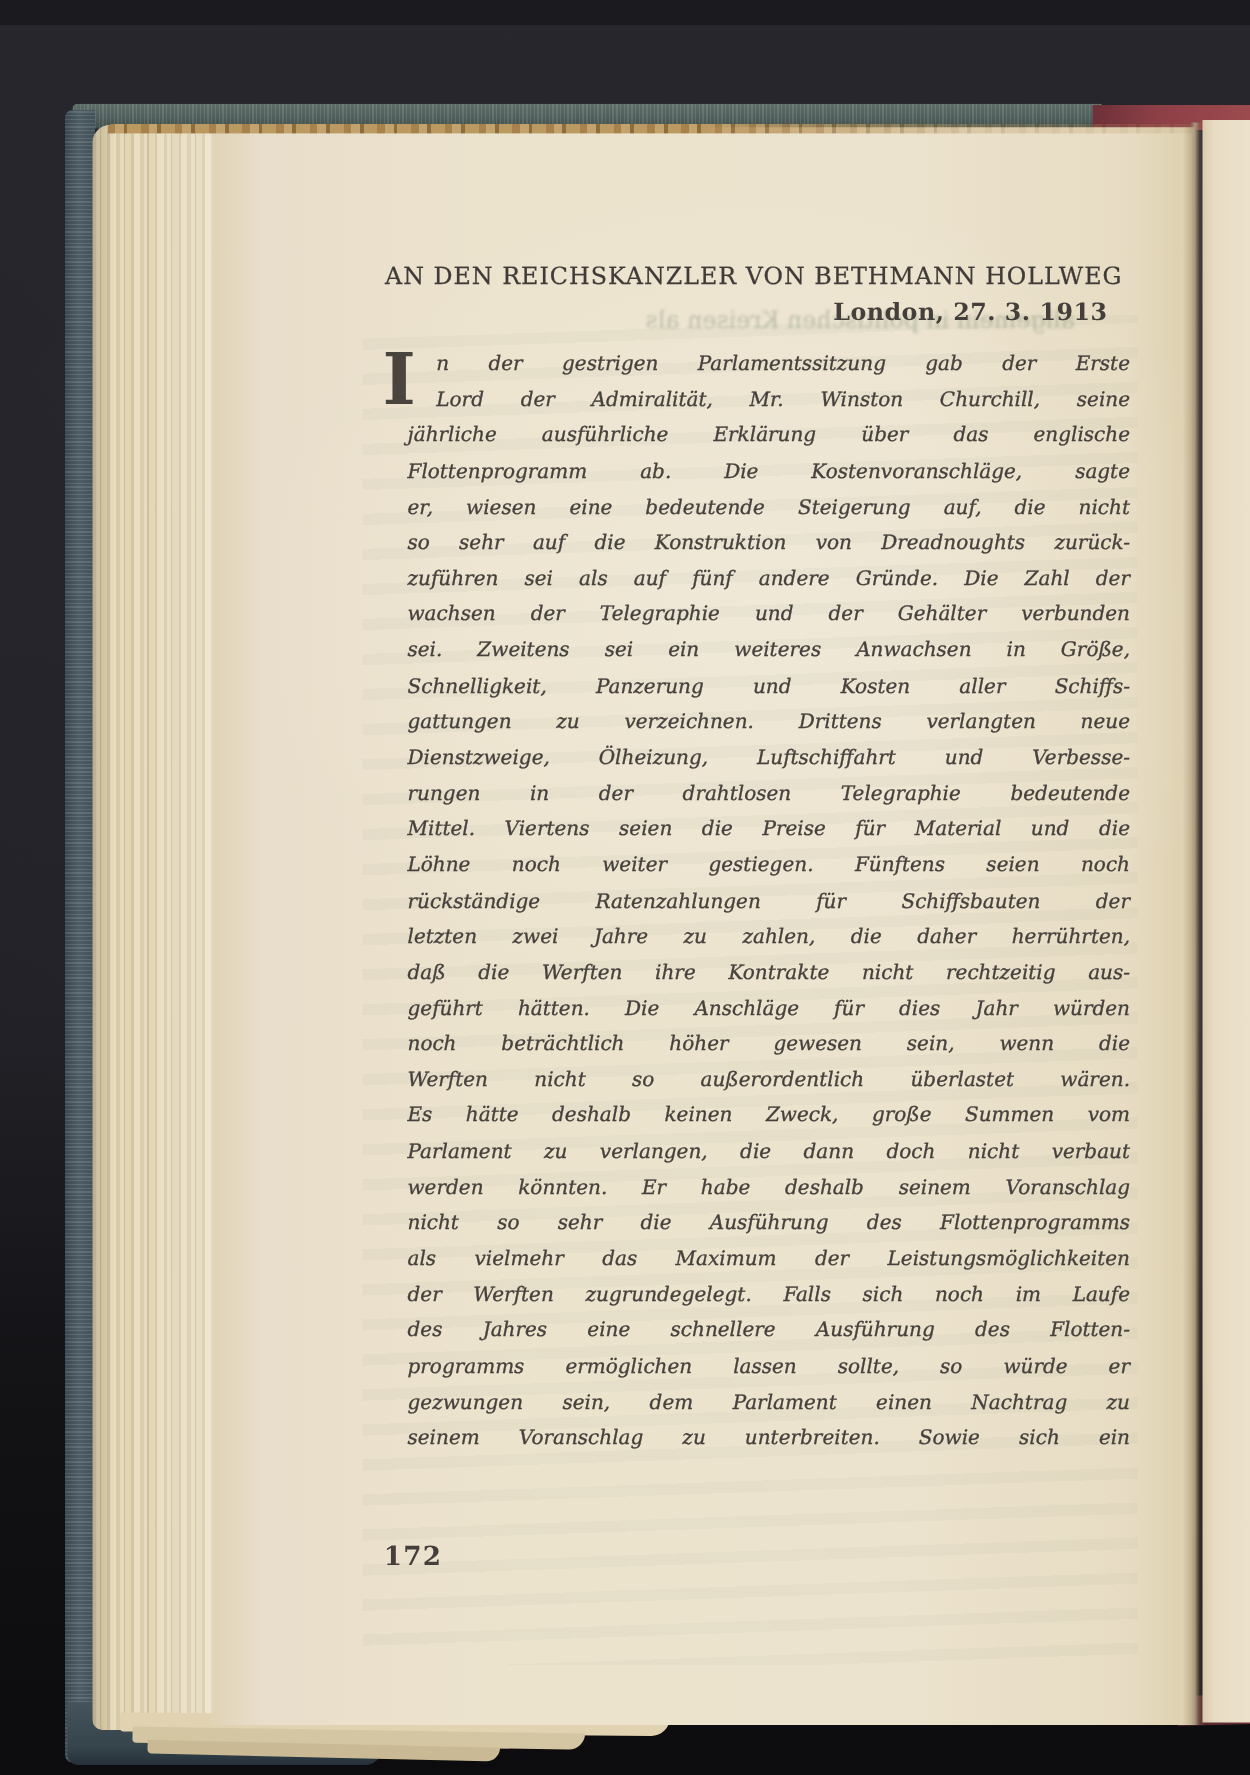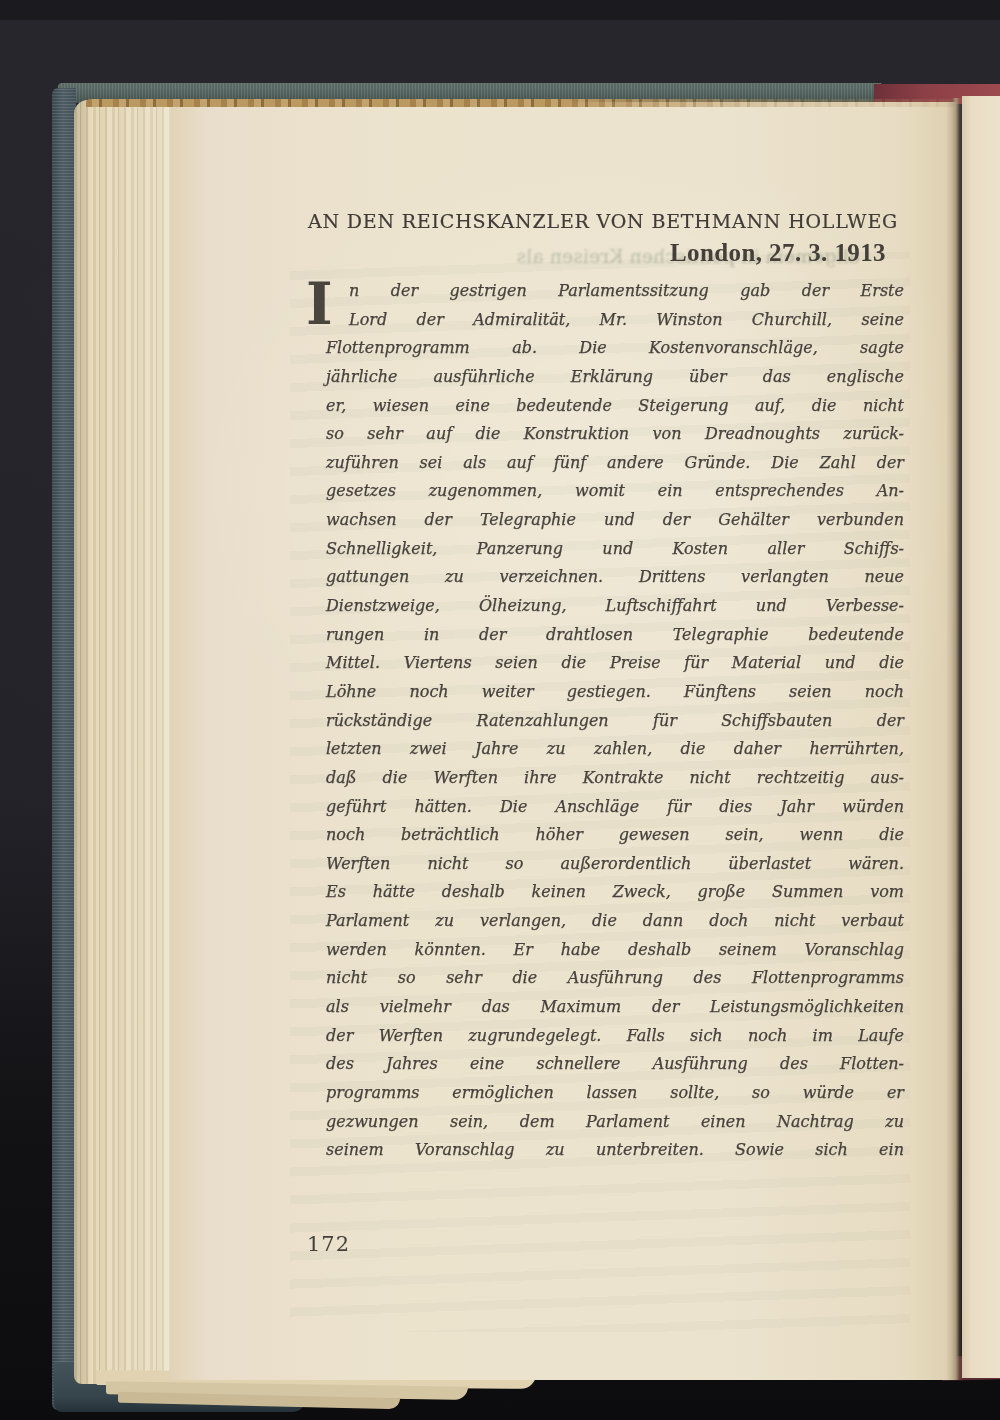--- a/index.html
+++ b/index.html
@@ -101,23 +101,22 @@
 
   
   .ink { color:#45403c; }
   .heading {
     position:absolute; left:138px; top:108px; width:578px;
     font-size:19px; letter-spacing:0.8px; white-space:nowrap;
     color:#403b38; -webkit-text-stroke:0.2px #403b38;
   }
   .dateline {
     position:absolute; left:138px; top:137px; width:578px;
-    text-align:right; font-weight:bold; font-size:25px; letter-spacing:0.4px;
+    text-align:right; font-weight:bold; font-size:19px; letter-spacing:0.4px;
     color:#443f3b;
-    font-family:Liberation Serif, serif;
   }
   .showthrough {
     position:absolute; left:170px; top:143px; width:520px;
     font-size:19px; color:rgba(110,128,104,0.38);
     transform:scaleX(-1); filter:blur(1.1px);
     text-align:left; white-space:nowrap; pointer-events:none;
   }
   .body-lines {
     position:absolute; left:156px; top:175px; width:578px;
     font-size:16px; line-height:28.65px; color:#46413d;font-style:italic;
@@ -128,21 +127,21 @@
     white-space:nowrap;
   }
   .body-lines .line.indent { padding-left:23px; }
   .dropcap {
     position:absolute; left:136px; top:174px;
     font-size:57px; line-height:56px; font-weight:bold;
     color:#4a443f; letter-spacing:0;
   }
   .pagenum {
     position:absolute; left:137px; top:1130px;
-    font-weight:normal; font-size:21px; color:#443f3b; letter-spacing:1px;
+    font-weight:bold; font-size:21px; color:#443f3b; letter-spacing:1px;
   }
 </style>
 </head>
 <body>
 
 <div class="scene">
 
   <div class="cover-top"></div>
   <div class="red-edge-top"></div>
   <div class="cover-left"></div>
@@ -160,27 +159,27 @@
 
     <div class="showthrough">allgemein in politischen Kreisen als</div>
 
     <div class="dateline">London, 27. 3. 1913</div>
 
     <div class="dropcap ink">I</div>
 
     <div class="body-lines">
         <div class="line indent">n der gestrigen Parlamentssitzung gab der Erste</div>
         <div class="line indent">Lord der Admiralität, Mr. Winston Churchill, seine</div>
+        <div class="line">jährliche ausführliche Erklärung über das englische</div>
         <div class="line">Flottenprogramm ab. Die Kostenvoranschläge, sagte</div>
-        <div class="line">jährliche ausführliche Erklärung über das englische</div>
         <div class="line">er, wiesen eine bedeutende Steigerung auf, die nicht</div>
         <div class="line">so sehr auf die Konstruktion von Dreadnoughts zurück-</div>
         <div class="line">zuführen sei als auf fünf andere Gründe. Die Zahl der</div>
-        <div class="line">gesetzes zugenommen, womit ein entsprechendes An-</div>
         <div class="line">wachsen der Telegraphie und der Gehälter verbunden</div>
+        <div class="line">sei. Zweitens sei ein weiteres Anwachsen in Größe,</div>
         <div class="line">Schnelligkeit, Panzerung und Kosten aller Schiffs-</div>
         <div class="line">gattungen zu verzeichnen. Drittens verlangten neue</div>
         <div class="line">Dienstzweige, Ölheizung, Luftschiffahrt und Verbesse-</div>
         <div class="line">rungen in der drahtlosen Telegraphie bedeutende</div>
         <div class="line">Mittel. Viertens seien die Preise für Material und die</div>
         <div class="line">Löhne noch weiter gestiegen. Fünftens seien noch</div>
         <div class="line">rückständige Ratenzahlungen für Schiffsbauten der</div>
         <div class="line">letzten zwei Jahre zu zahlen, die daher herrührten,</div>
         <div class="line">daß die Werften ihre Kontrakte nicht rechtzeitig aus-</div>
         <div class="line">geführt hätten. Die Anschläge für dies Jahr würden</div>

